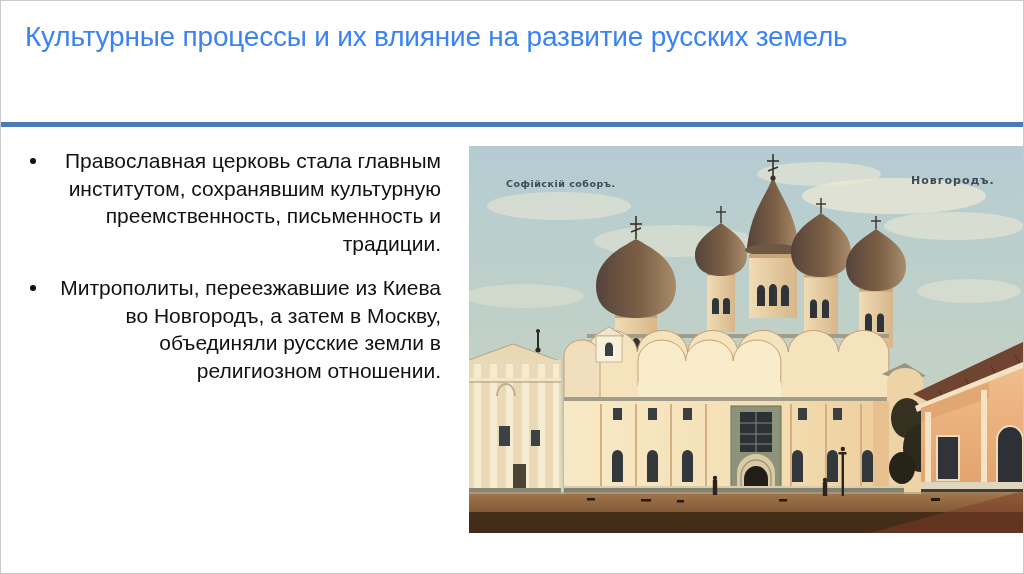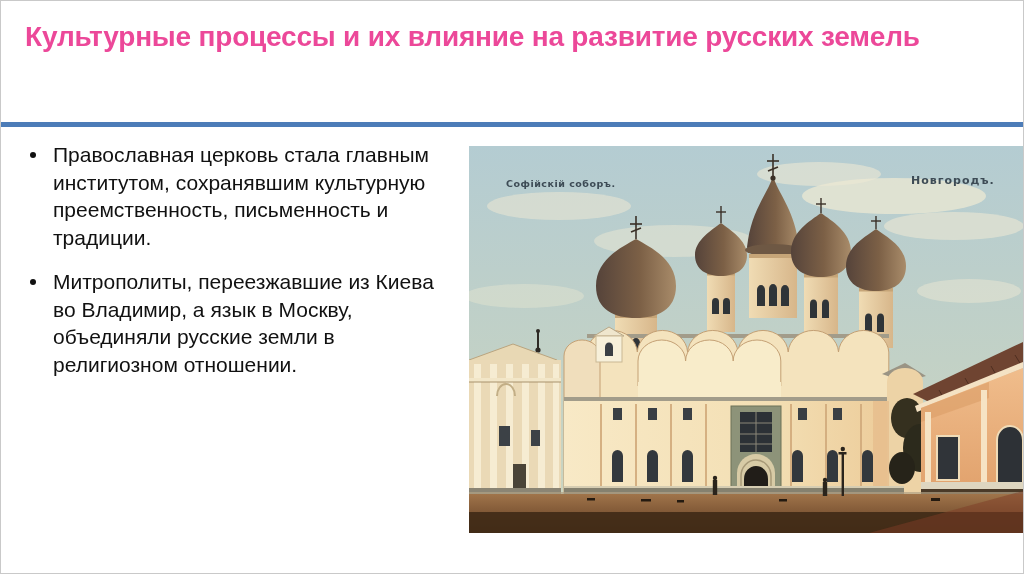--- a/index.html
+++ b/index.html
@@ -9,33 +9,34 @@
     box-sizing:border-box;
     background:#ffffff;
     border:1px solid #c9c9c9;
     font-family:"Liberation Sans", sans-serif;
     overflow:hidden;
   }
   .title{
     position:absolute;
     left:24px;top:17px;width:950px;
     font-size:28px;line-height:37px;
-    font-weight:bold;color:#ec4899;
+    font-weight:normal;color:#3b82f6;
     letter-spacing:-0.2px;
   }
   .divider{
     position:absolute;
     left:0;top:121px;width:1024px;height:5px;
     background:#4c7cb8;
   }
   .bullets{
     position:absolute;
-    left:22px;top:140px;width:418px;
+    left:22px;top:146px;width:418px;
     list-style:none;margin:0;padding:0;
     color:#111111;
+    text-align:right;
   }
   .bullets li{
     position:relative;
     padding-left:30px;
     margin:0 0 17px 0;
     font-size:21px;line-height:27.5px;
   }
   .bullets li::before{
     content:"";
     position:absolute;left:7px;top:11px;
@@ -52,21 +53,21 @@
 <body>
 
 <div class="slide">
 
   <div class="title">Культурные процессы и их влияние на развитие русских земель</div>
 
   <div class="divider"></div>
 
   <ul class="bullets">
     <li>Православная церковь стала главным институтом, сохранявшим культурную преемственность, письменность и традиции.</li>
-    <li>Митрополиты, переезжавшие из Киева во Владимир, а язык в Москву, объединяли русские земли в религиозном отношении.</li>
+    <li>Митрополиты, переезжавшие из Киева во Новгородъ, а затем в Москву, объединяли русские земли в религиозном отношении.</li>
   </ul>
 
   <div class="postcard">
     <svg viewBox="0 0 554 387" xmlns="http://www.w3.org/2000/svg">
       <defs>
         <linearGradient id="skyG" x1="0" y1="0" x2="0" y2="1">
           <stop offset="0" stop-color="#b4ccd2"></stop>
           <stop offset="0.55" stop-color="#c2d1c6"></stop>
           <stop offset="1" stop-color="#ced6bf"></stop>
         </linearGradient>

